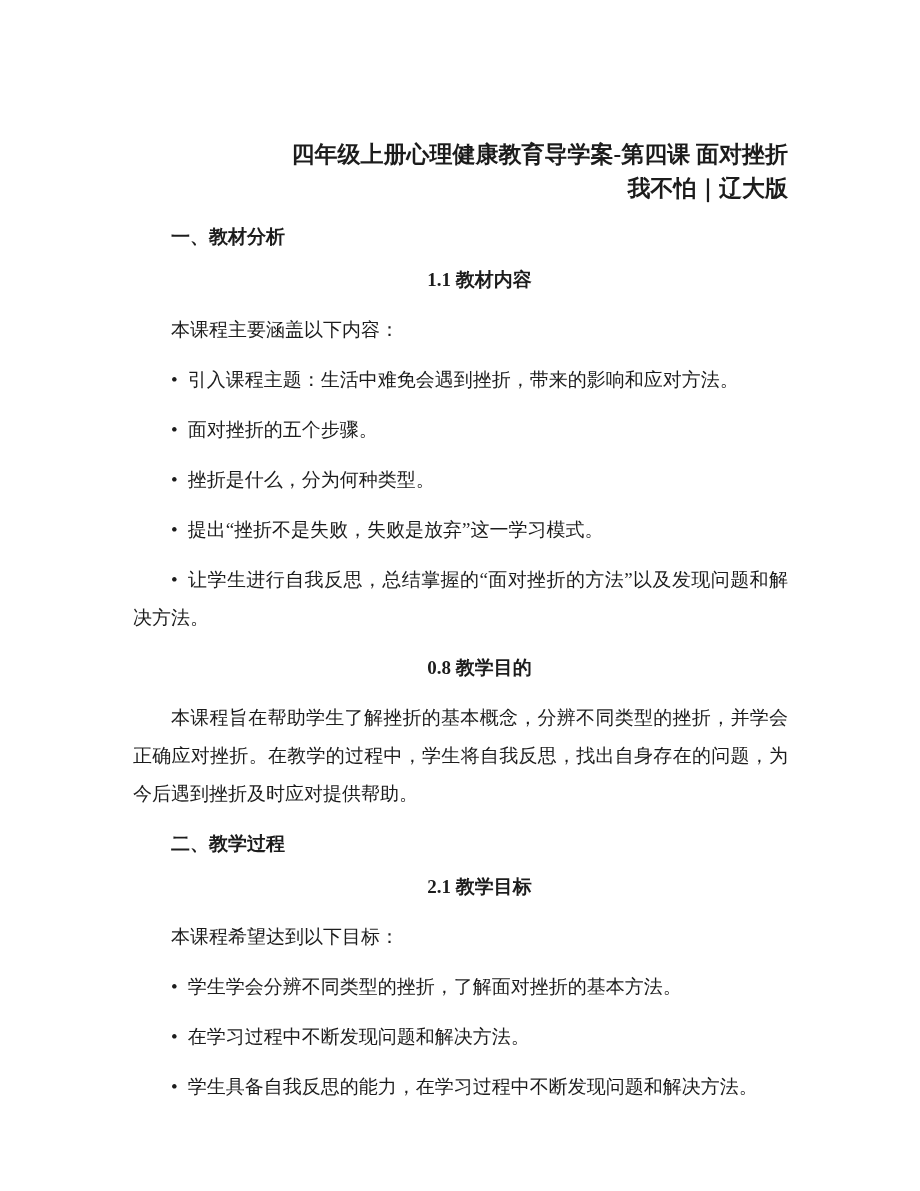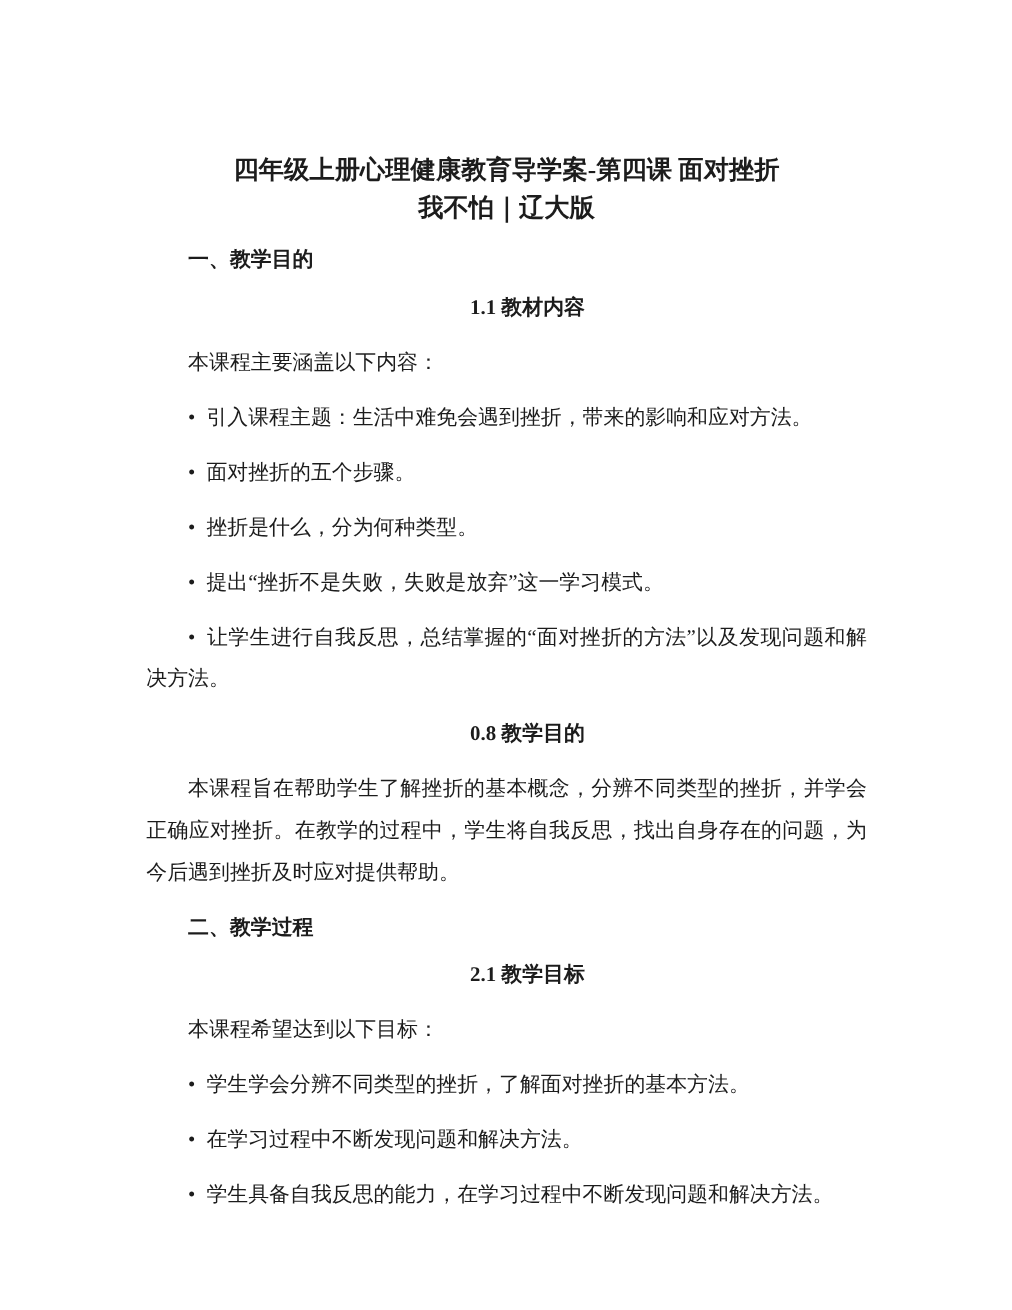--- a/index.html
+++ b/index.html
@@ -14,21 +14,21 @@
     background: #ffffff;
     box-sizing: border-box;
     padding: 138px 132px 0 133px;
     overflow: hidden;
     font-family: "Liberation Serif", "DejaVu Serif", serif;
     color: #1c1c1c;
   }
   .doc-title {
     font-size: 23px;
     font-weight: bold;
-    text-align: center;
+    text-align: right;
     line-height: 34px;
     margin: 0 0 12px 0;
   }
   .sec-heading {
     font-size: 19px;
     font-weight: bold;
     line-height: 38px;
     margin: 5px 0;
     text-indent: 38px;
   }
@@ -61,21 +61,21 @@
 </head>
 <body>
 
 <div class="page">
 
   <h1 class="doc-title">
     <span>四年级上册心理健康教育导学案-第四课 面对挫折</span><br>
     <span>我不怕｜辽大版</span>
   </h1>
 
-  <h2 class="sec-heading">一、教学目的</h2>
+  <h2 class="sec-heading">一、教材分析</h2>
 
   <h3 class="sub-heading">1.1 教材内容</h3>
 
   <p class="para">本课程主要涵盖以下内容：</p>
 
   <p class="bullet"><span class="marker">•</span><span>引入课程主题：生活中难免会遇到挫折，带来的影响和应对方法。</span></p>
 
   <p class="bullet"><span class="marker">•</span><span>面对挫折的五个步骤。</span></p>
 
   <p class="bullet"><span class="marker">•</span><span>挫折是什么，分为何种类型。</span></p>

